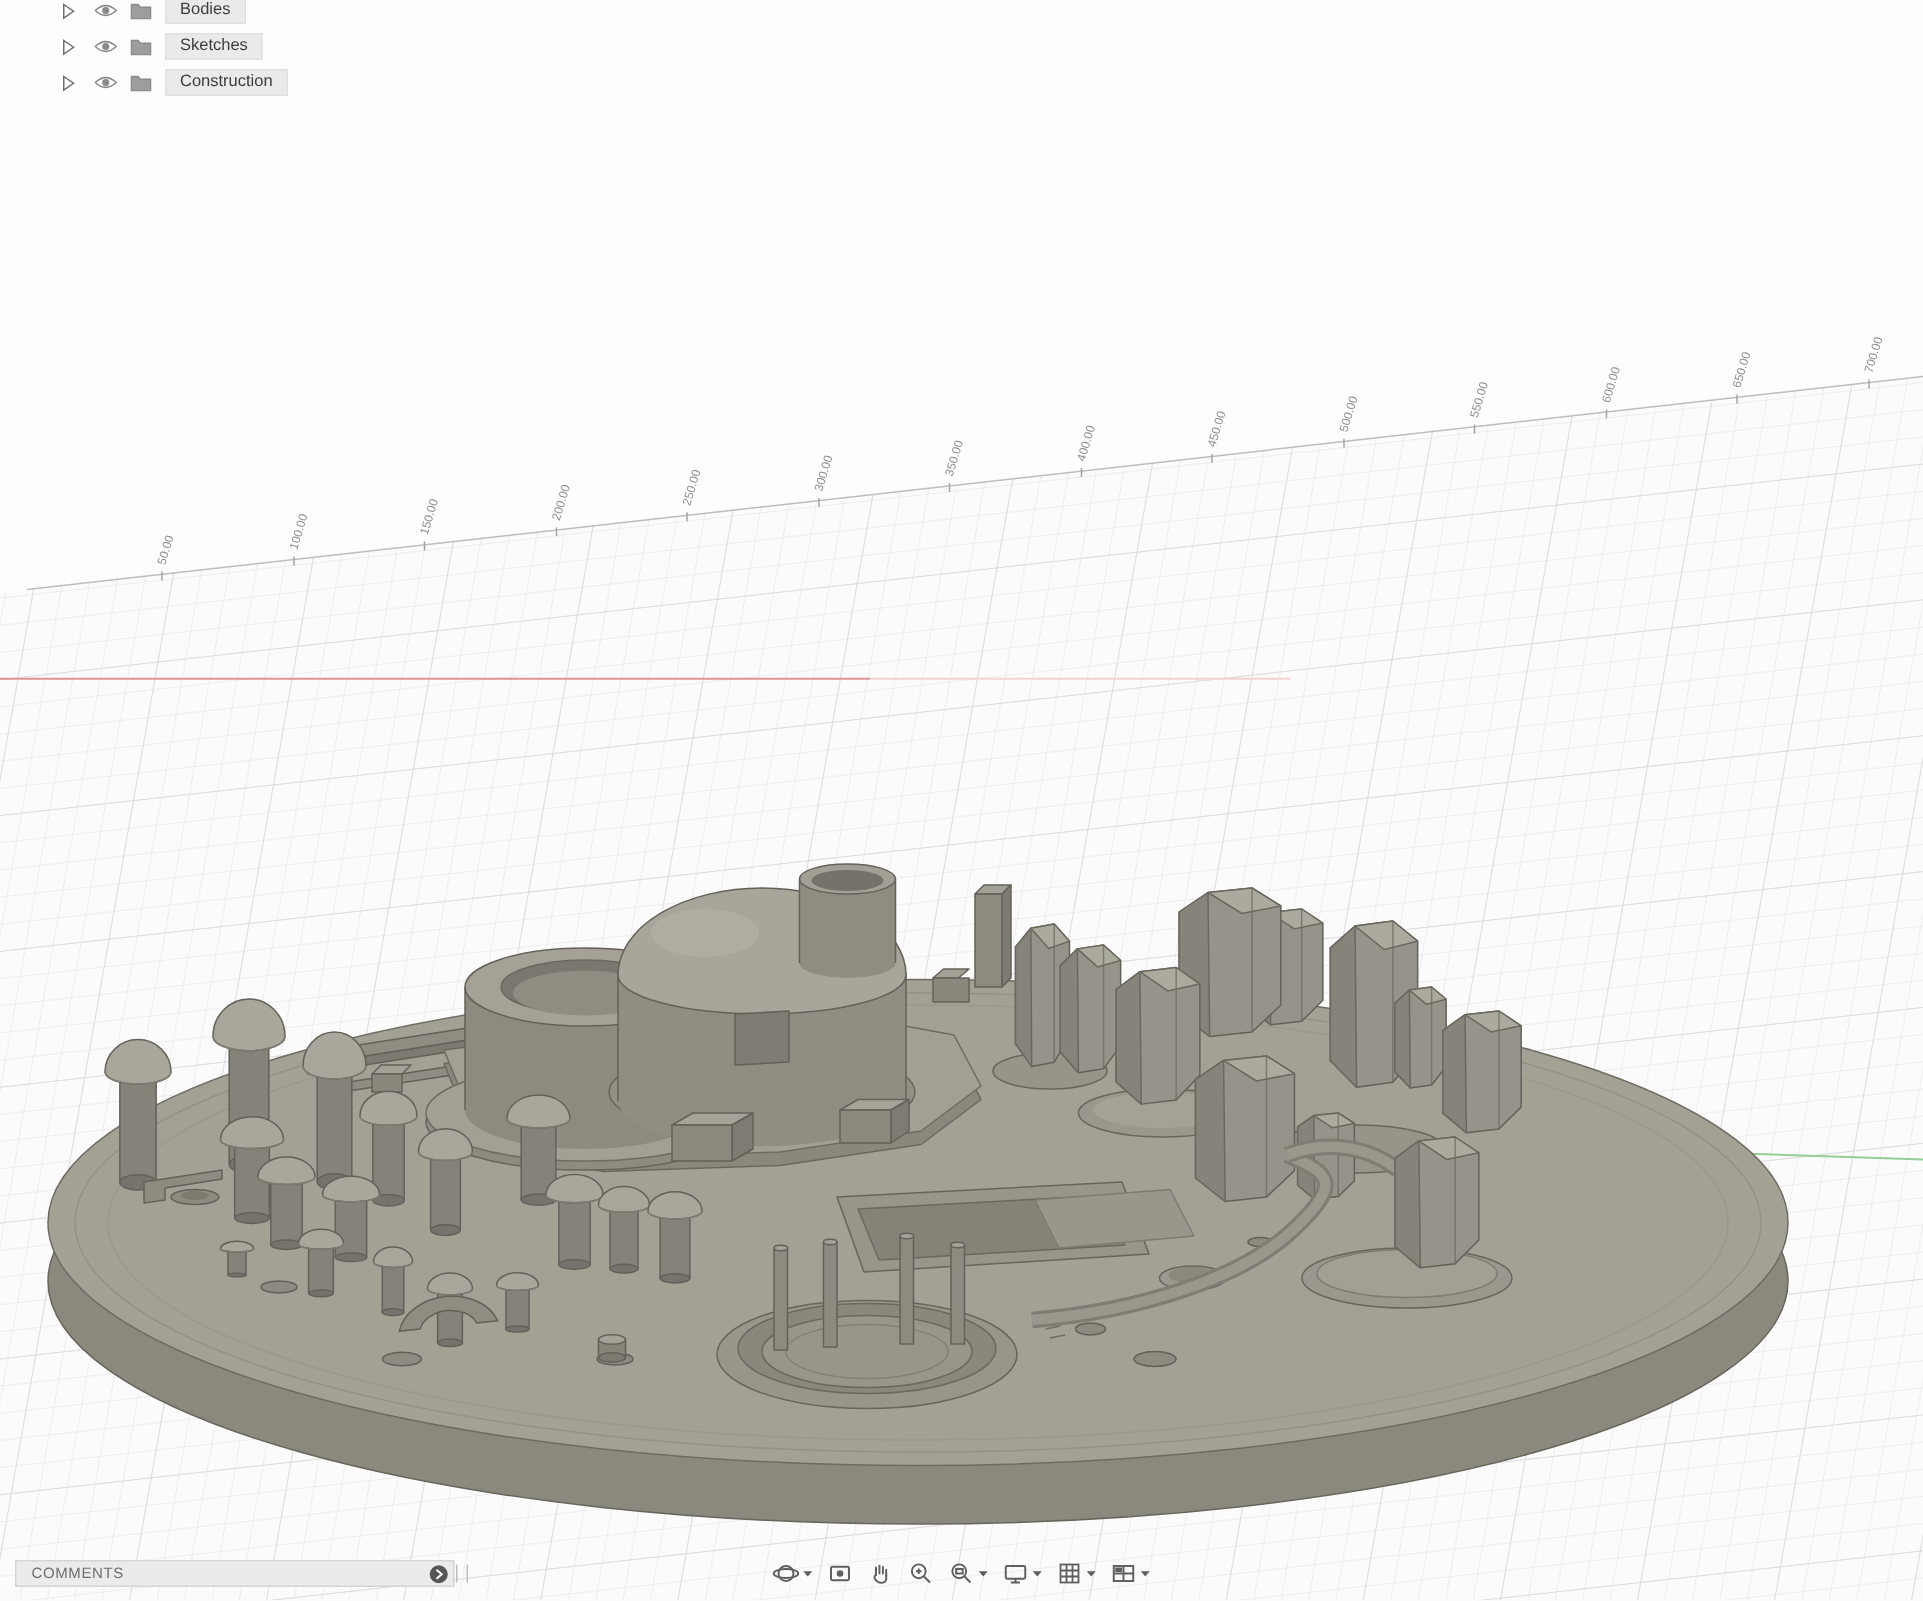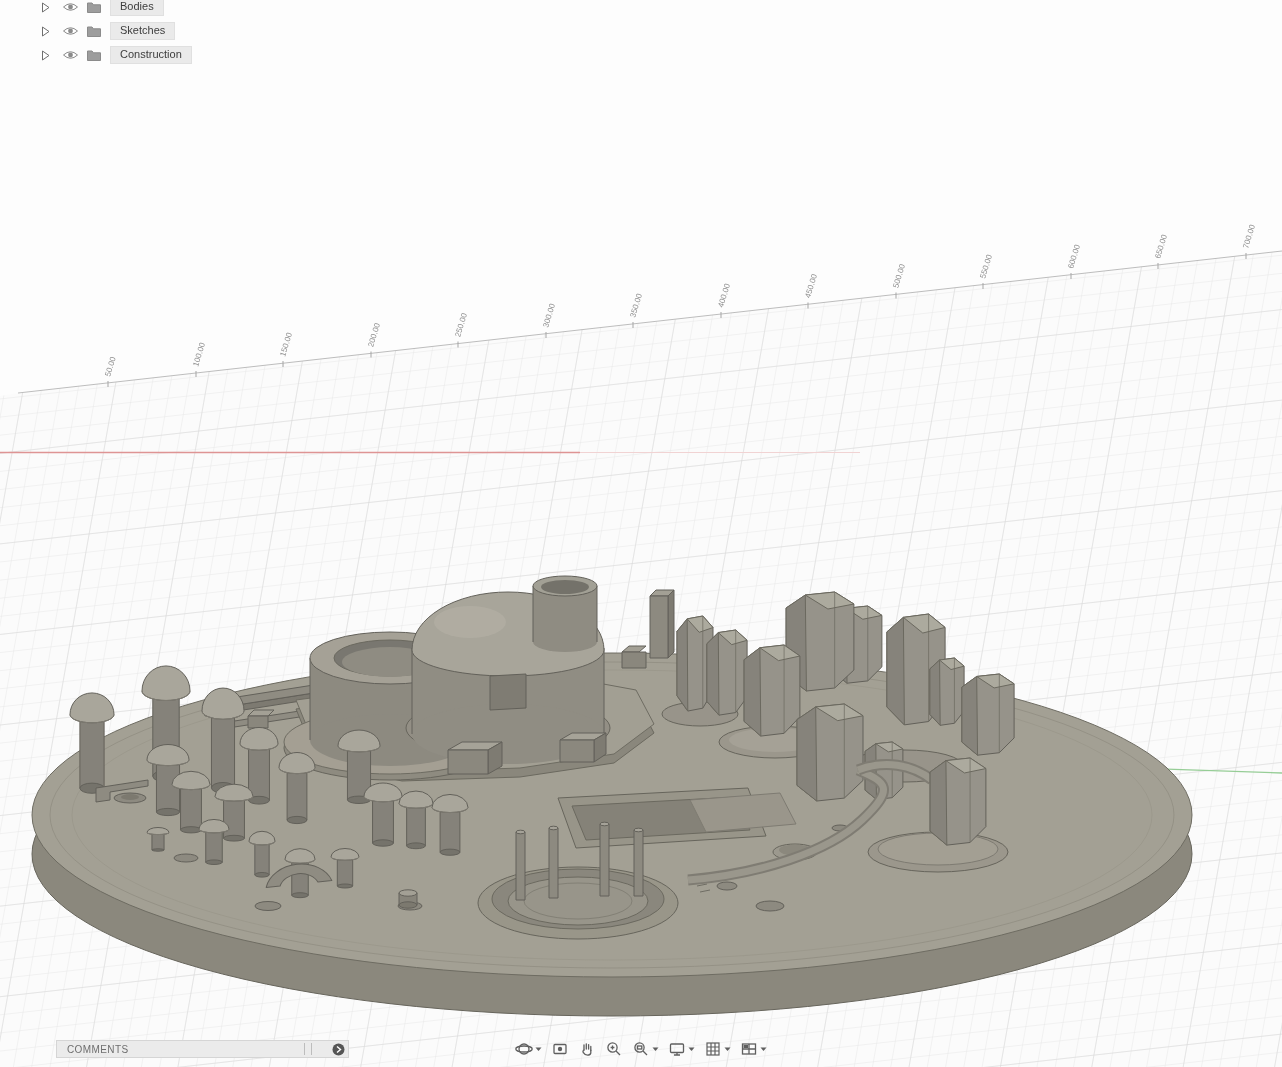--- a/index.html
+++ b/index.html
@@ -7,21 +7,21 @@
   .viewport{position:absolute;left:0;top:0;width:1282px;height:1067px;}
   
   .browser{position:absolute;left:38px;top:-5px;z-index:5;}
   .tree-row{display:flex;align-items:center;height:24px;gap:8px;cursor:default;}
   .tree-label{background:#eaeaea;border:1px solid #e0e0e0;font-size:11px;color:#3d3d3d;
     padding:1px 9px 2px;line-height:13px;white-space:nowrap;}
   .tree-icon{display:flex;align-items:center;justify-content:center;width:16px;height:16px;}
   
   .comments{position:absolute;left:10px;top:1040px;width:293px;height:18px;box-sizing:border-box;
     background:#ebebeb;border:1px solid #d5d5d5;display:flex;align-items:center;
-    justify-content:space-between;padding:0 3px 0 10px;z-index:5;margin-left:46px;}
+    justify-content:space-between;padding:0 3px 0 10px;z-index:5;}
   .comments-label{font-size:10px;color:#6e6e6e;letter-spacing:.4px;}
   .drag-handle{position:absolute;left:304px;top:1043px;width:6px;height:12px;z-index:5;
     border-left:1px solid #bdbdbd;border-right:1px solid #bdbdbd;}
   
   .nav{position:absolute;top:1038px;left:50%;transform:translateX(-50%);display:flex;
     align-items:center;gap:7px;z-index:5;}
   .nav-item{display:flex;align-items:center;gap:2px;padding:2px 1px;cursor:pointer;border-radius:2px;}
   .ruler-label{font-family:"Liberation Sans",sans-serif;font-size:8px;fill:#8f8f8f;}
 </style>
 </head>

